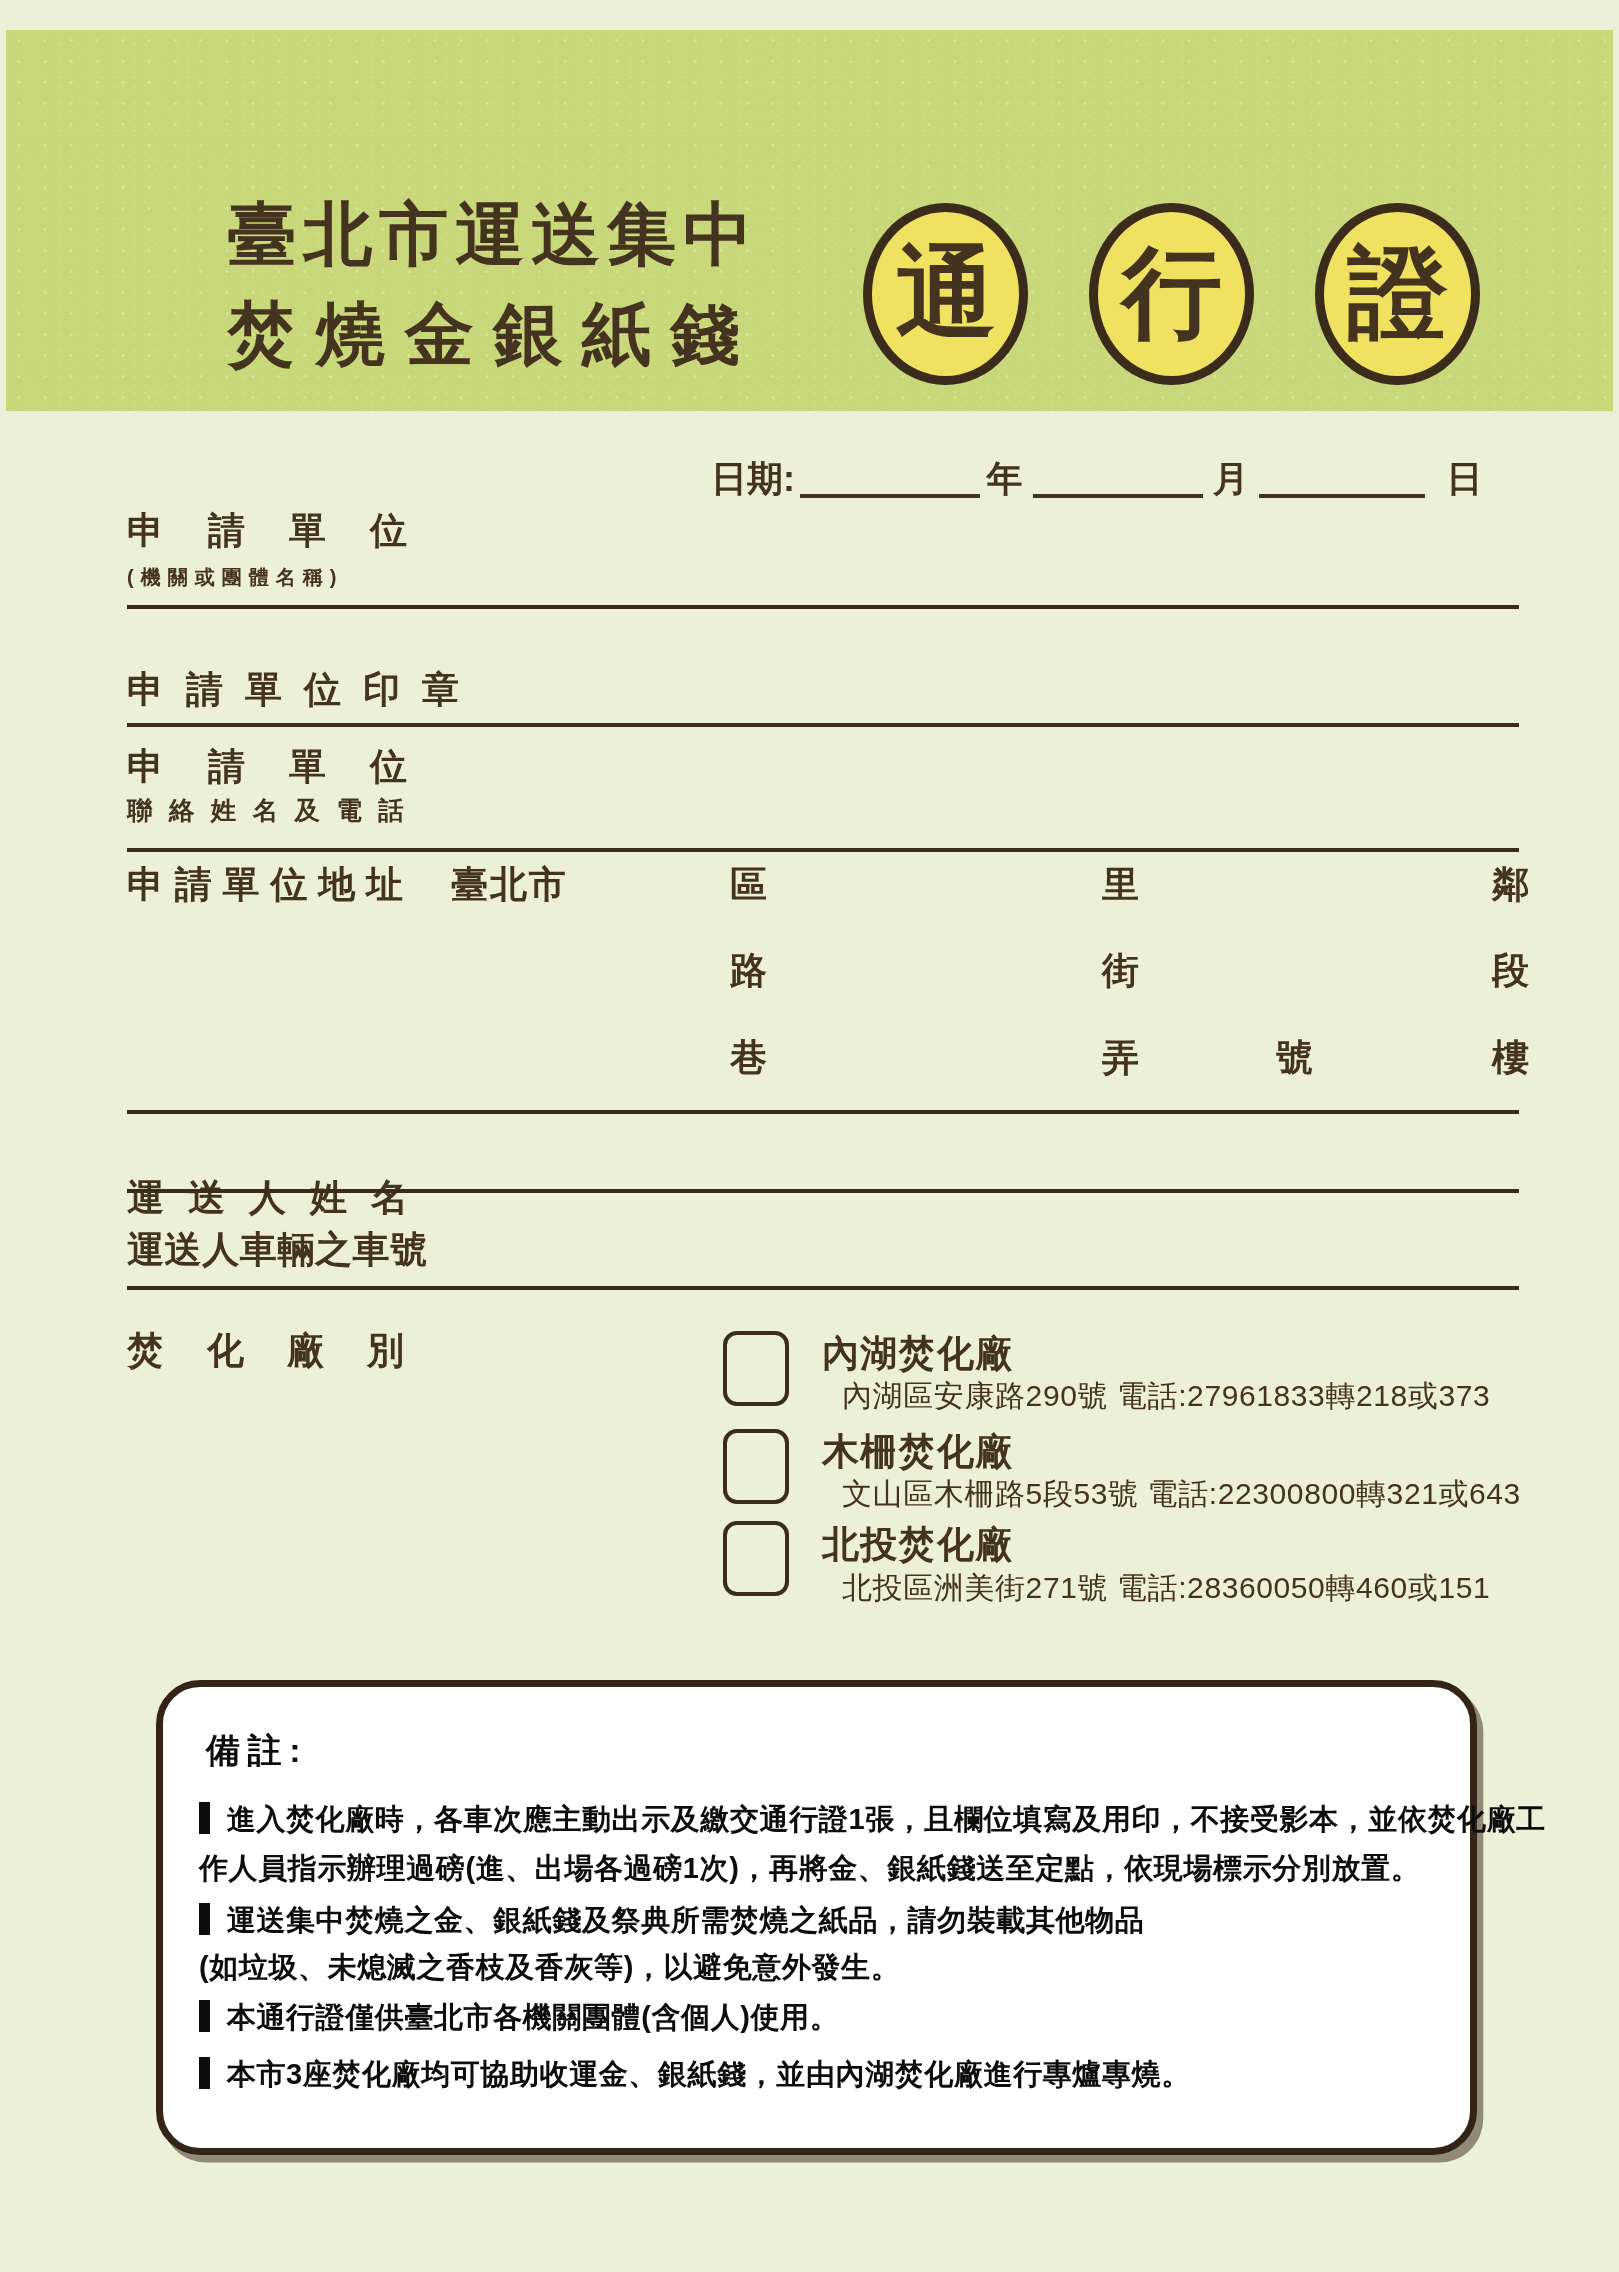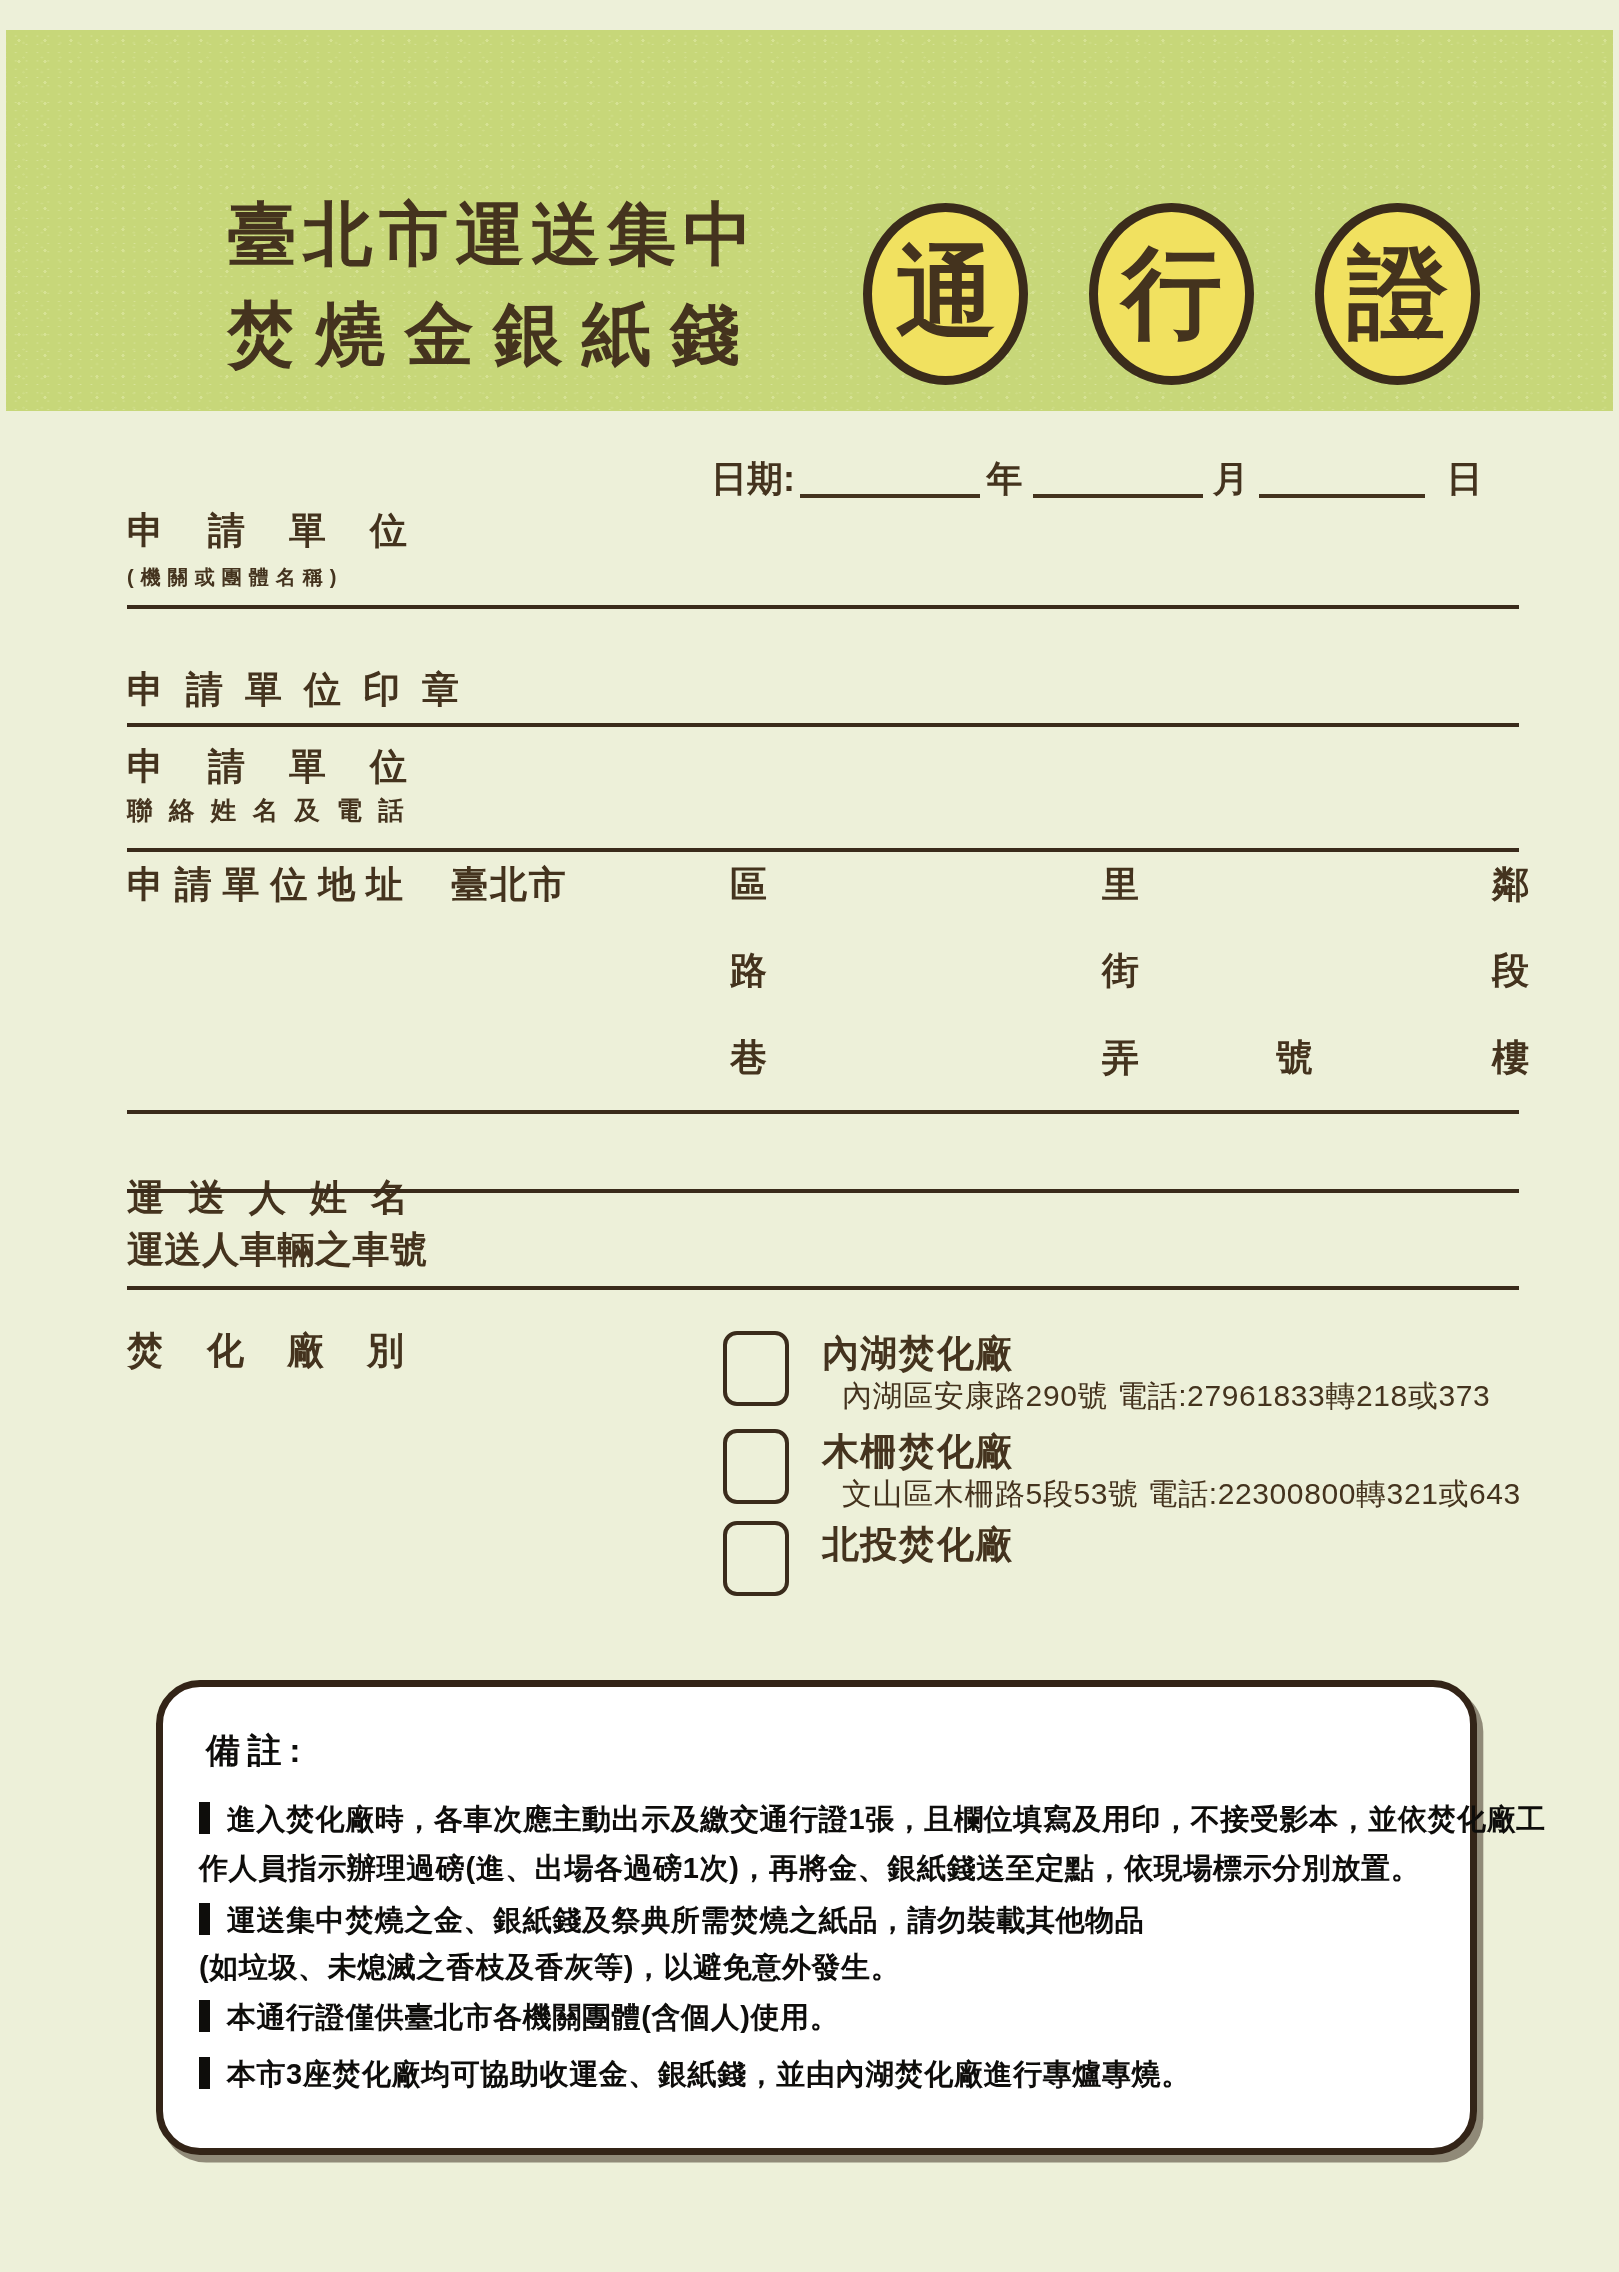--- a/index.html
+++ b/index.html
@@ -151,20 +151,21 @@
   <div class="checkbox" id="cb1"></div>
   <div class="plant-name" id="pn1">內湖焚化廠</div>
   <div class="plant-info" id="pi1">內湖區安康路290號  電話:27961833轉218或373</div>
 
   <div class="checkbox" id="cb2"></div>
   <div class="plant-name" id="pn2">木柵焚化廠</div>
   <div class="plant-info" id="pi2">文山區木柵路5段53號  電話:22300800轉321或643</div>
 
   <div class="checkbox" id="cb3"></div>
   <div class="plant-name" id="pn3">北投焚化廠</div>
+  <div class="plant-info" id="pi3">北投區洲美街271號  電話:28360050轉460或151</div>
 
   <div class="notes-box"></div>
   <div class="note-heading">備註:</div>
 
   <div class="note-line" id="nl1">
     <span class="bbar"></span><span>進入焚化廠時，各車次應主動出示及繳交通行證1張，且欄位填寫及用印，不接受影本，並依焚化廠工</span>
   </div>
   <div class="note-line" id="nl2">
     <span>作人員指示辦理過磅(進、出場各過磅1次)，再將金、銀紙錢送至定點，依現場標示分別放置。</span>
   </div>

